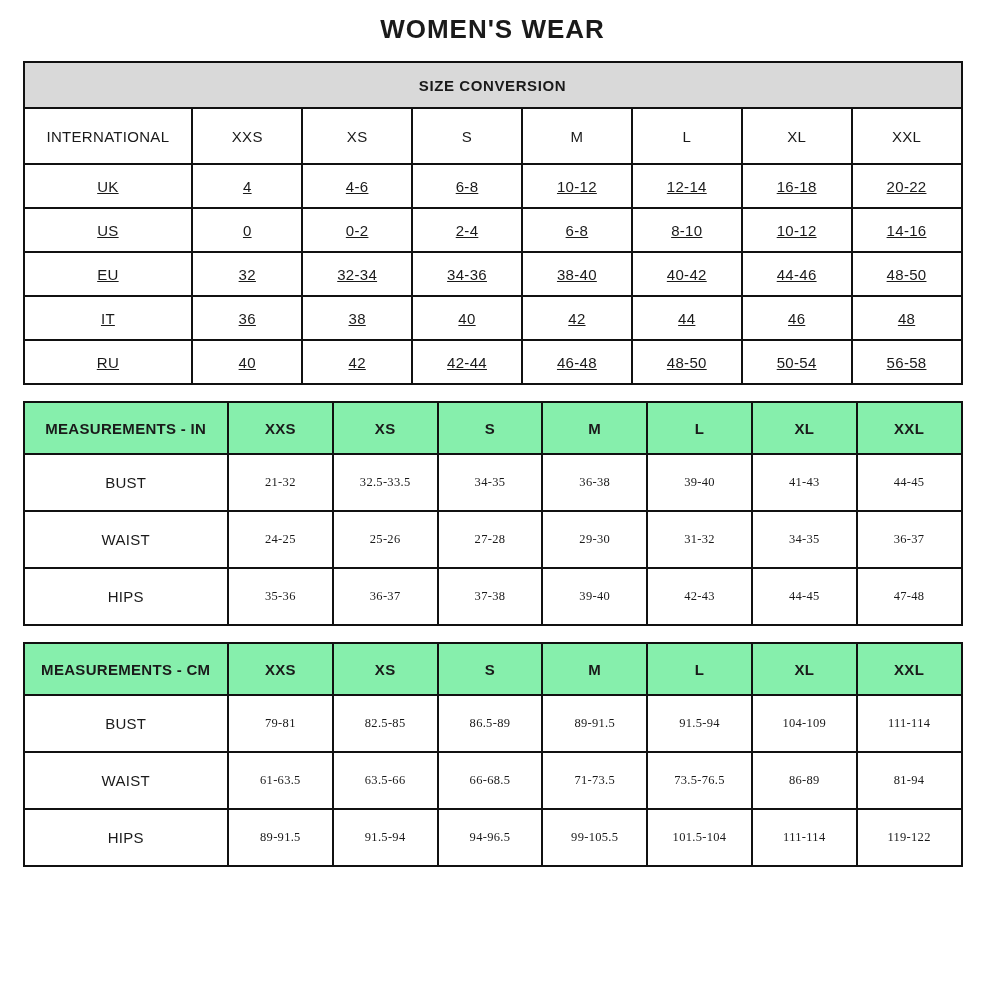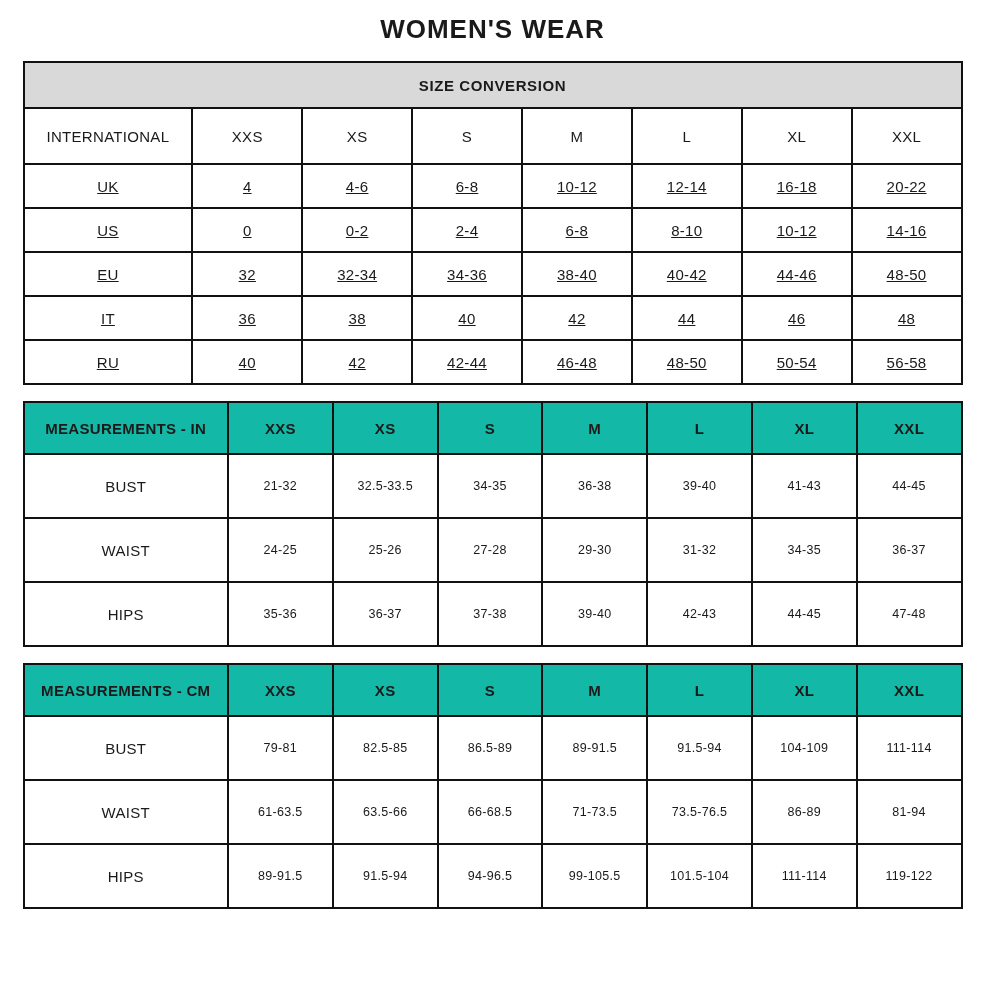--- a/index.html
+++ b/index.html
@@ -46,34 +46,35 @@
     font-size: 15px;
     height: 46px;
     letter-spacing: 0.6px;
   }
   
   tr.head-row td {
     font-size: 15px;
     height: 56px;
   }
   tr.head-row.gray td {
-    background: #14b8a6;
+    background: #86efac;
     font-weight: 700;
     height: 52px;
   }
   
   tr.data-row td {
     font-size: 15px;
     font-weight: 400;
   }
   .t1 tr.data-row { height: 44px; text-decoration: underline; }
-  .t2 tr.data-row, .t3 tr.data-row { height: 64px; }
+  .t2 tr.data-row, .t3 tr.data-row { height: 57px; }
   .t2 tr.data-row td.value-cell,
   .t3 tr.data-row td.value-cell {
     font-size: 12.5px;
+    font-family: Liberation Serif, serif;
   }
   .t2 td.row-label, .t3 td.row-label,
   .t1 td.row-label {
     font-size: 15px;
   }
 </style>
 </head>
 <body>
 
 <div class="page">

